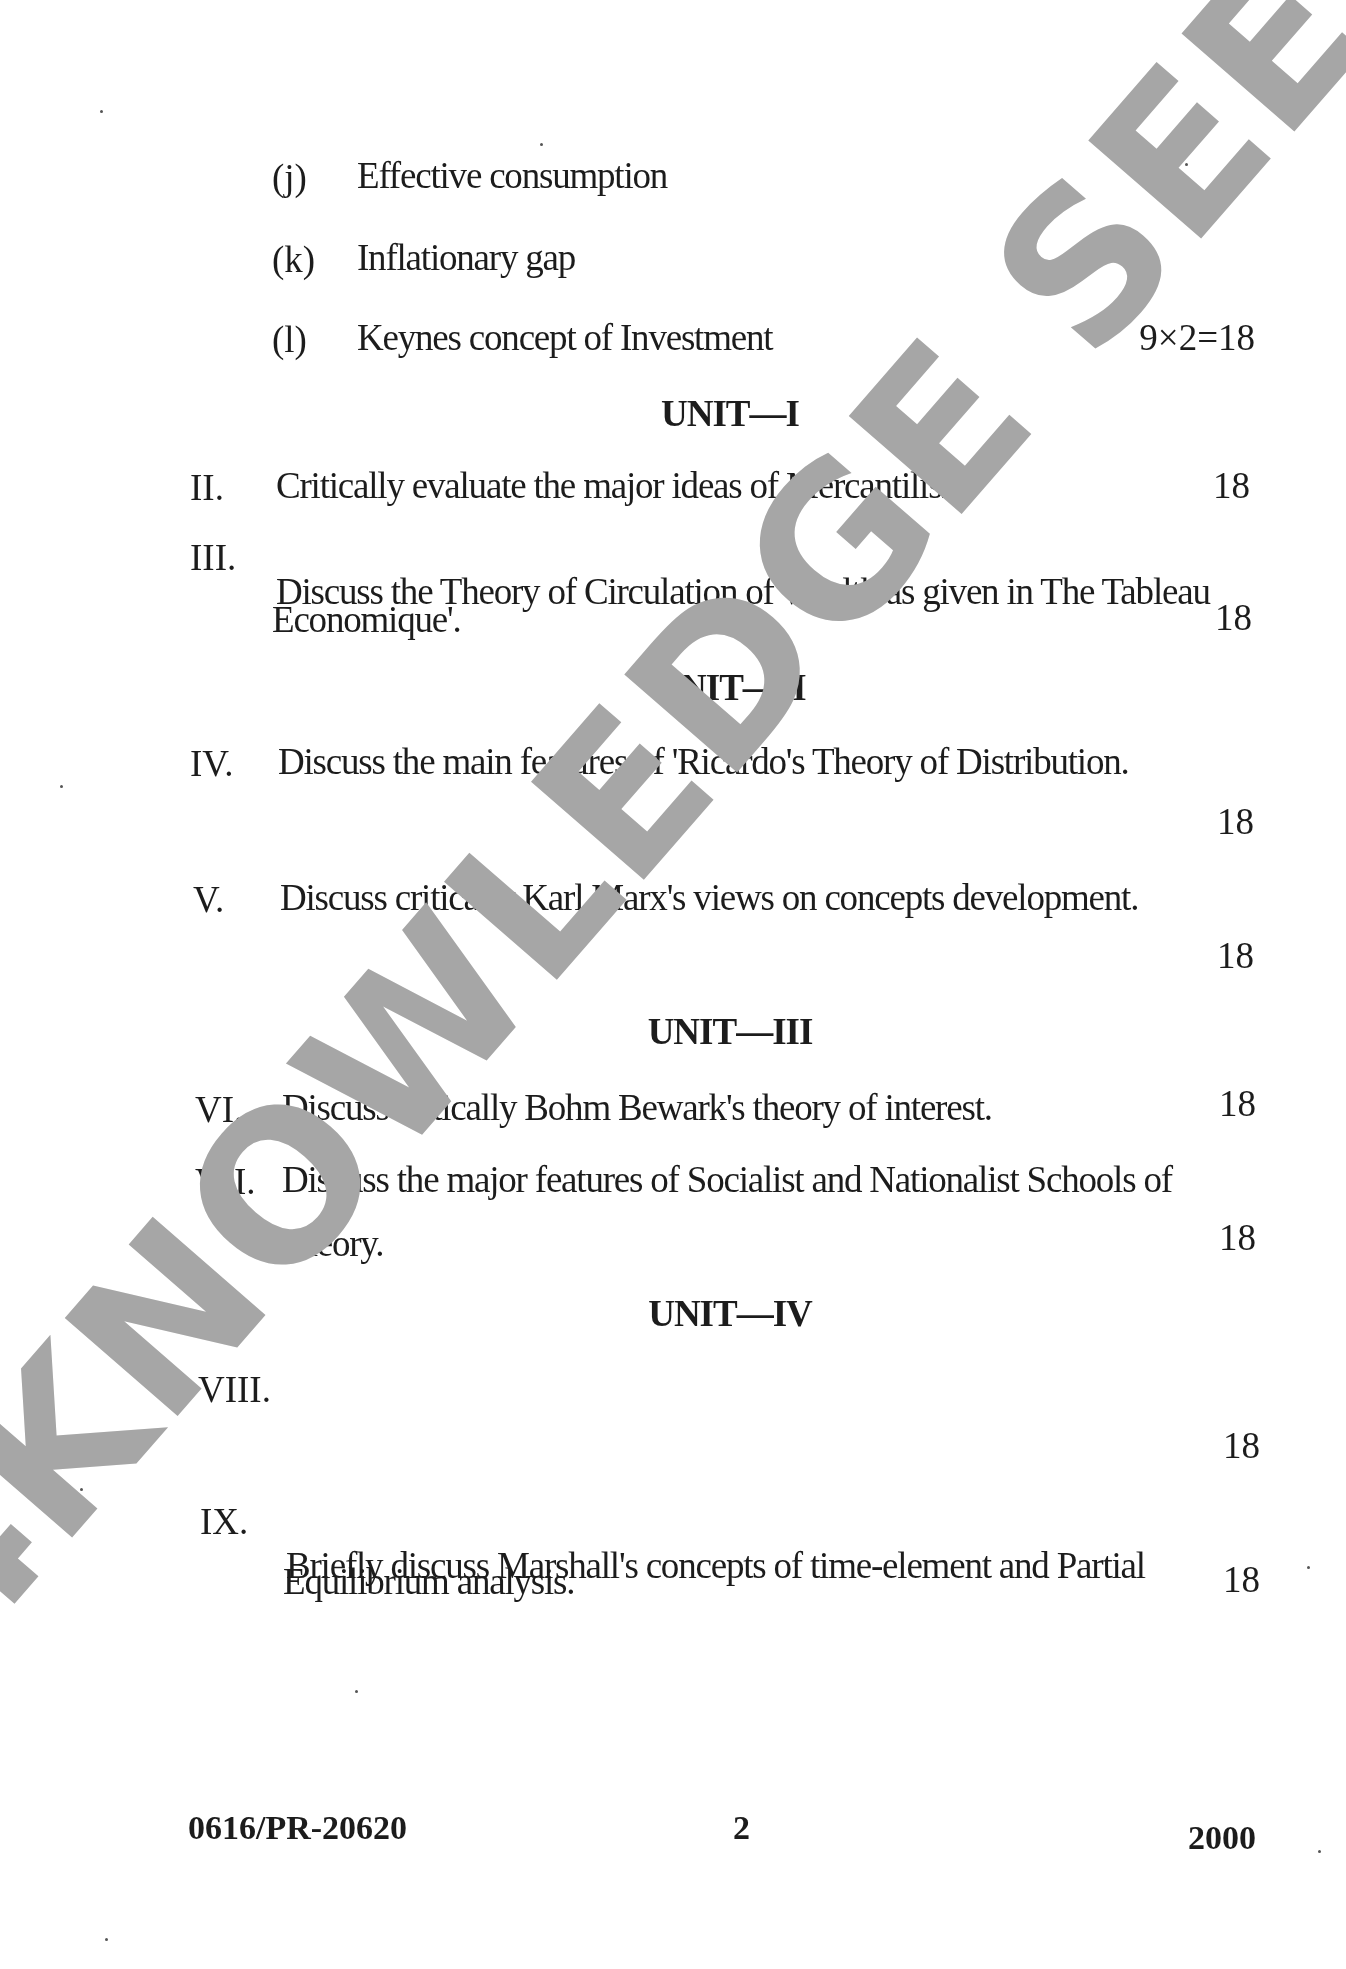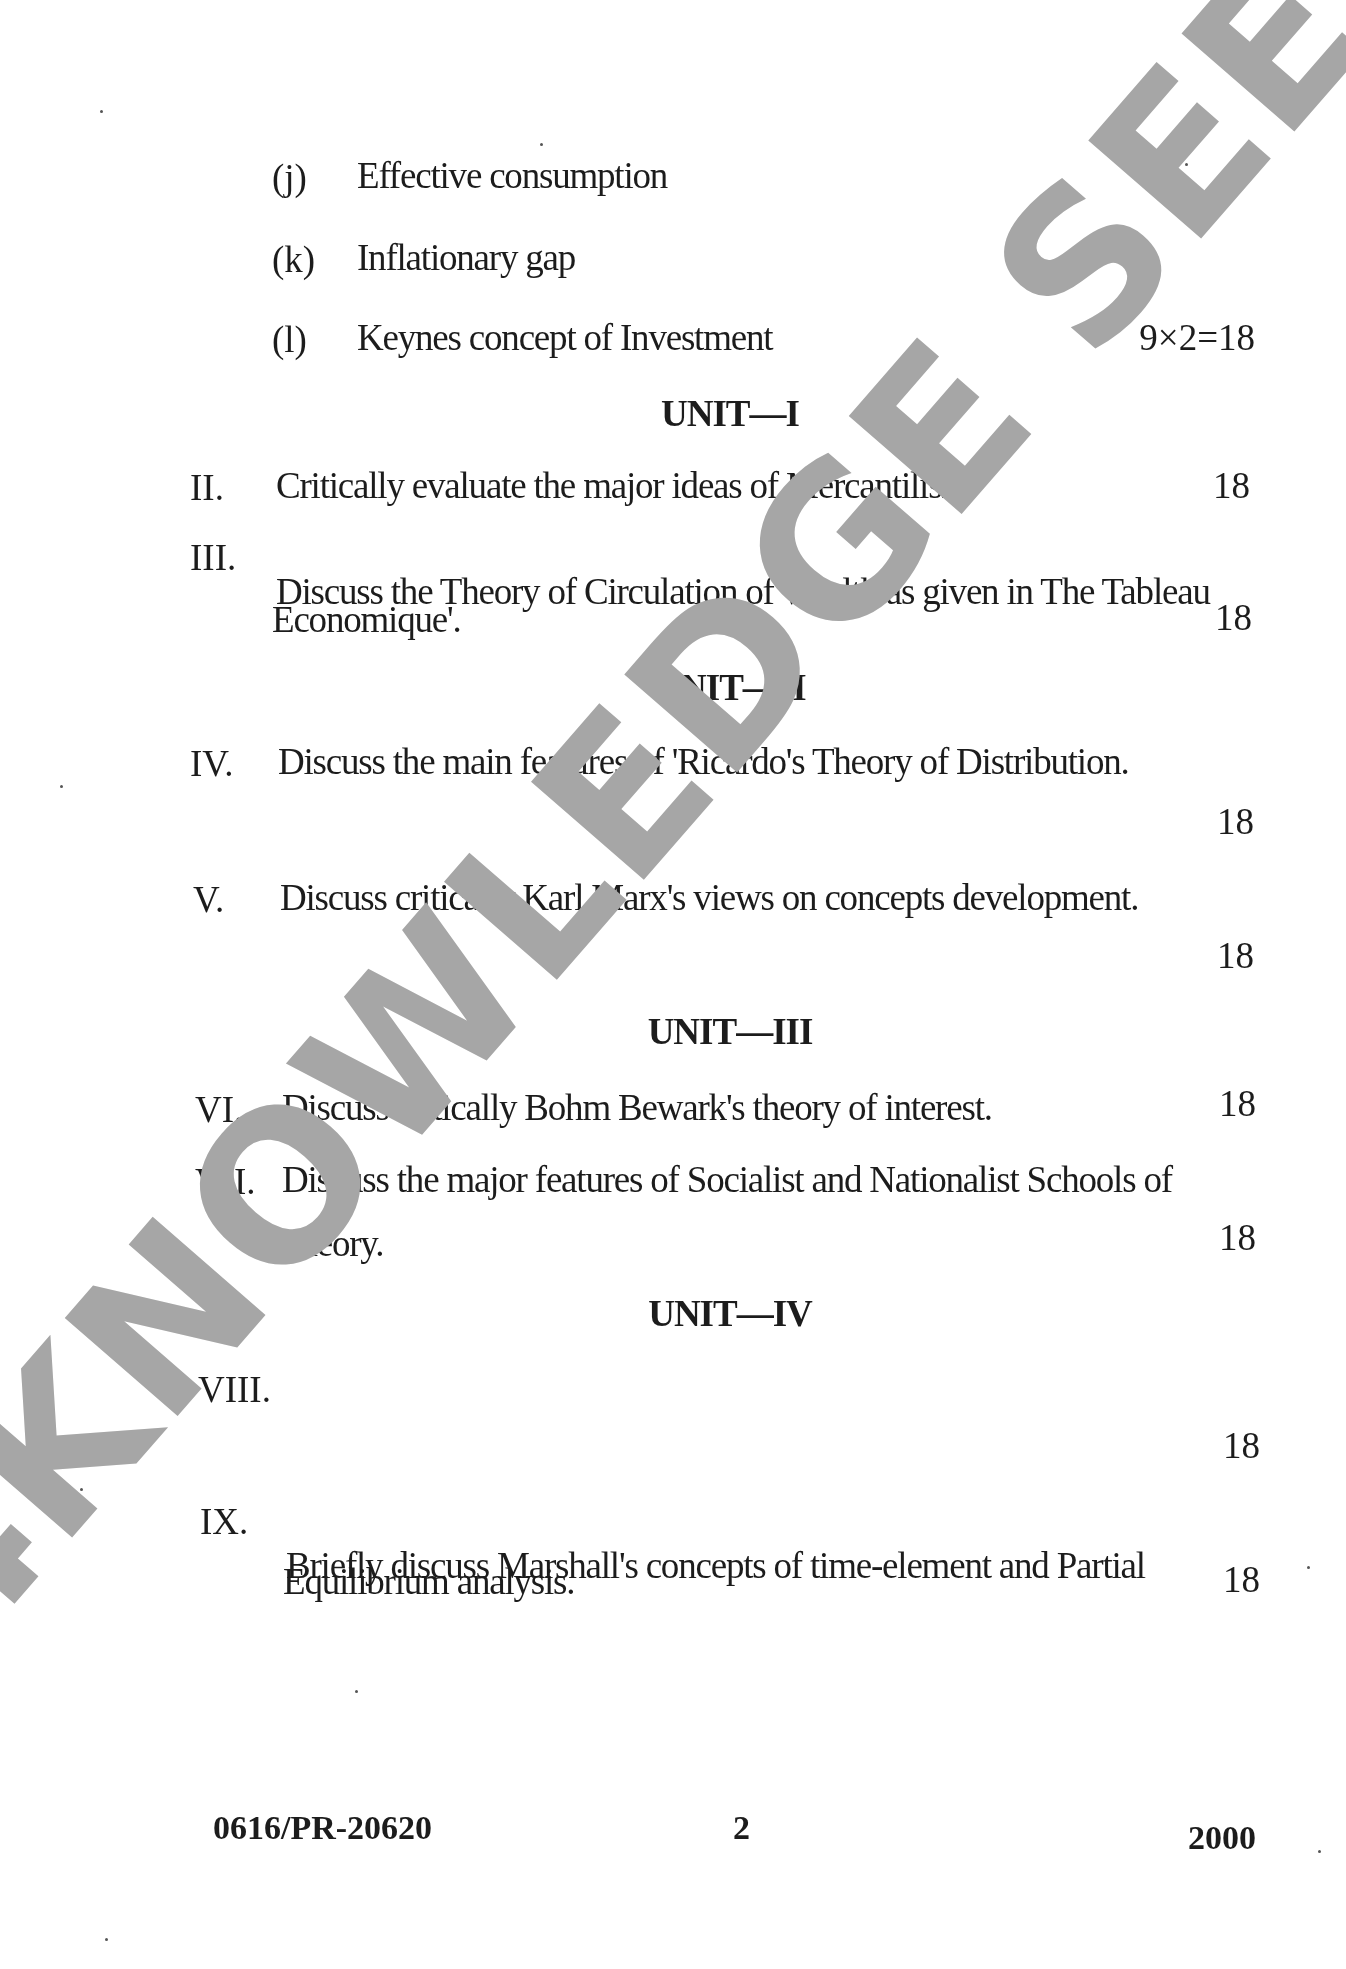--- a/index.html
+++ b/index.html
@@ -66,21 +66,21 @@
   <div class="unit" style="top:1292px;">UNIT—IV</div>
 
   <span class="num" style="left:198px; top:1368px;">VIII.</span>
   <span class="marks" style="left:1180px; width:80px; top:1424px;">18</span>
 
   <span class="num" style="left:200px; top:1500px;">IX.</span>
   <span class="line" style="left:286px; top:1498px;margin-top:46px;">Briefly discuss Marshall's concepts of time-element and Partial</span>
   <span class="line" style="left:283px; top:1560px;">Equilibrium analysis.</span>
   <span class="marks" style="left:1180px; width:80px; top:1558px;">18</span>
 
-  <span class="footer" style="left:213px;">0616/PR-20620</span>
+  <span class="footer" style="left:188px;">0616/PR-20620</span>
   <span class="footer" style="left:733px;">2</span>
   <span class="footer" style="left:1188px;margin-top:10px;">2000</span>
 
   <span class="speck" style="left:100px; top:110px;"></span>
   <span class="speck" style="left:60px; top:785px;"></span>
   <span class="speck" style="left:1185px; top:163px;"></span>
   <span class="speck" style="left:540px; top:143px;"></span>
   <span class="speck" style="left:1307px; top:1566px;"></span>
   <span class="speck" style="left:1318px; top:1850px;"></span>
   <span class="speck" style="left:355px; top:1690px;"></span>

